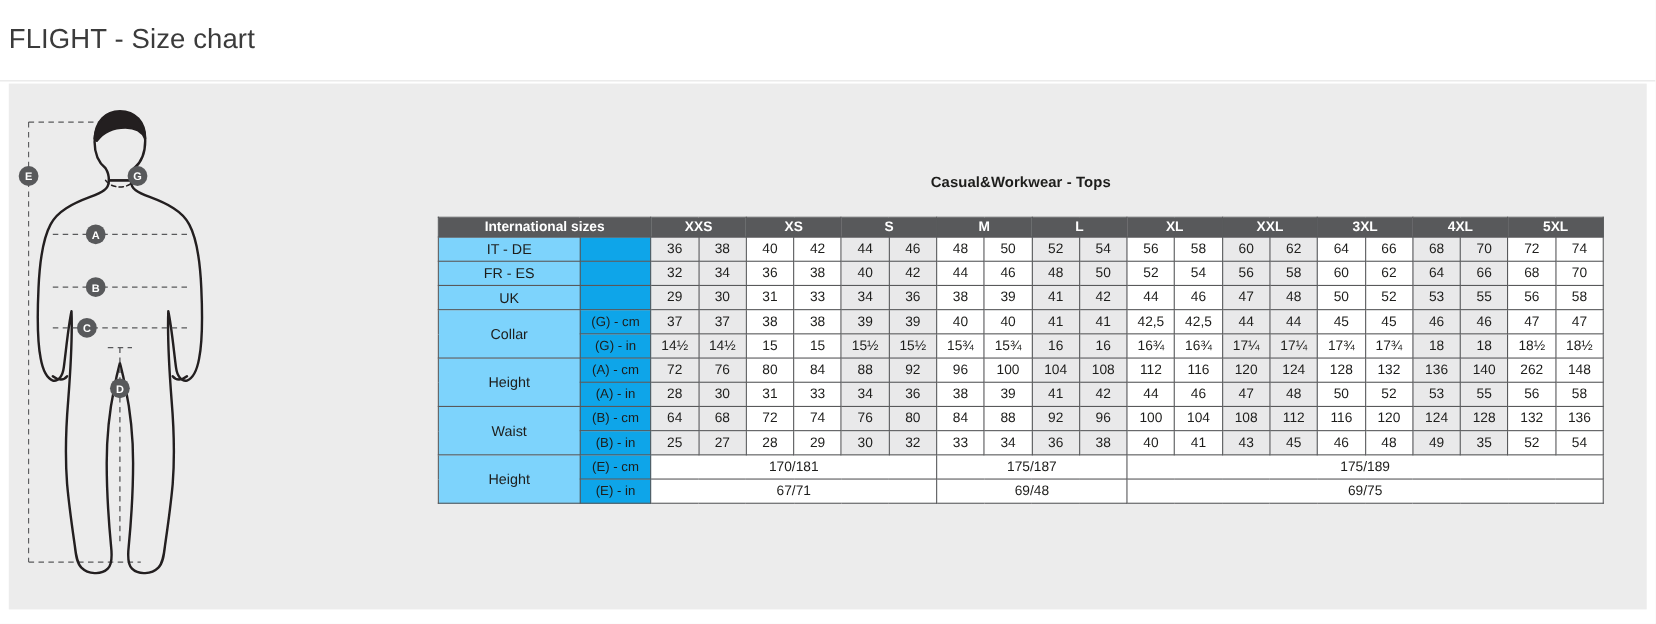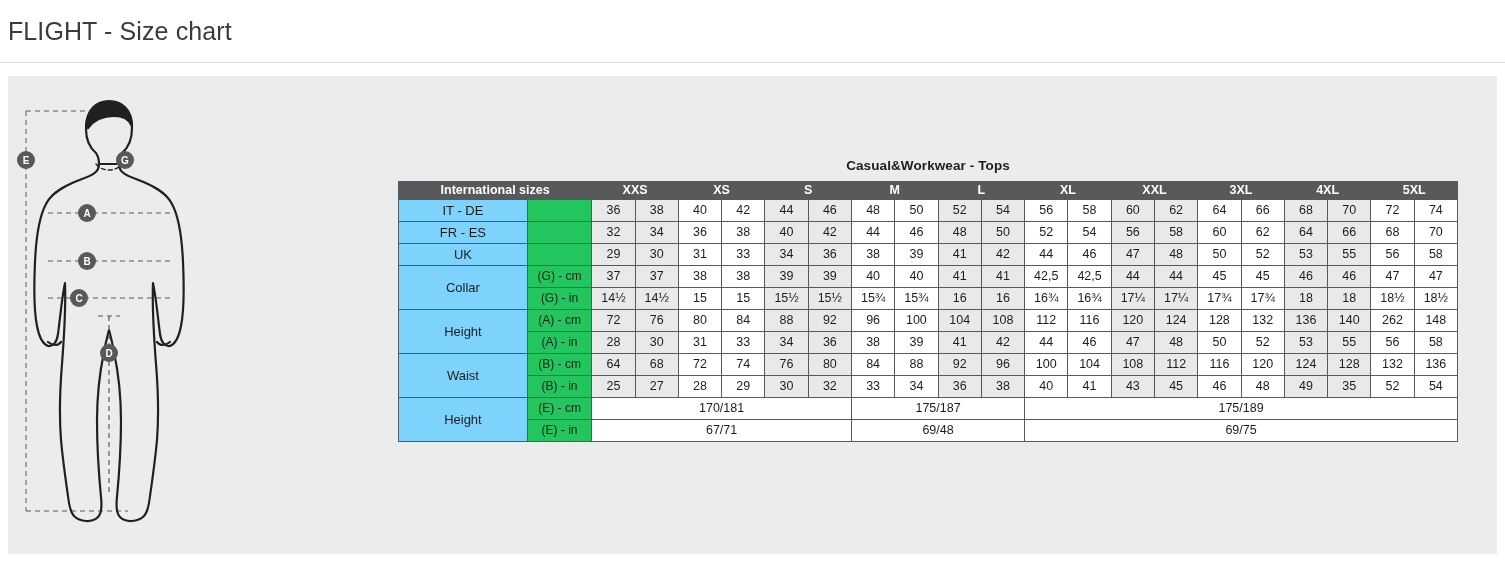--- a/index.html
+++ b/index.html
@@ -9,21 +9,21 @@
     background: #ffffff;
     font-family: "Liberation Sans", sans-serif;
   }
   #page {
     position: relative;
     width: 1505px; height: 567px;
     overflow: hidden;
   }
   
   .page-header {
-    height: 63px;
+    height: 74px;
     display: flex;
     align-items: center;
     padding-left: 8px;
     border-bottom: 1px solid #e3e3e3;
     text-align: right;
   }
   .page-title {
     font-size: 25px;
     font-weight: 400;
     color: #3b3b3b;
@@ -51,21 +51,21 @@
     position: relative;
     margin-top: 82px;
     margin-left: 30px;
     width: 1060px;
   }
   .chart-caption {
     text-align: center;
     font-size: 13.5px;
     font-weight: bold;
     color: #1d1d1b;
-    margin-bottom: 8px;
+    margin-bottom: 24px;
     letter-spacing: 0.1px;
   }
   table.size-table {
     border-collapse: collapse;
     width: 1060px;
     table-layout: fixed;
     background: #ffffff;
     font-size: 12.5px;
     color: #1d1d1b;
   }
@@ -95,21 +95,21 @@
   td.rowlabel {
     text-align: left;
     padding-left: 7px;
     font-size: 13px;
     background: #7dd3fc;
   }
   td.subunit {
     text-align: left;
     padding-left: 7px;
     font-size: 12px;
-    background: #22c55e;
+    background: #0ea5e9;
   }
   td.shade { background: #e9e9ea; }
   td.blank { background: #ffffff; }
   td.span-val { background: #ffffff; }
   .col-label { width: 128px; }
   .col-unit  { width: 64px; }
   .col-size  { width: 43px; }
 </style>
 </head>
 <body>

